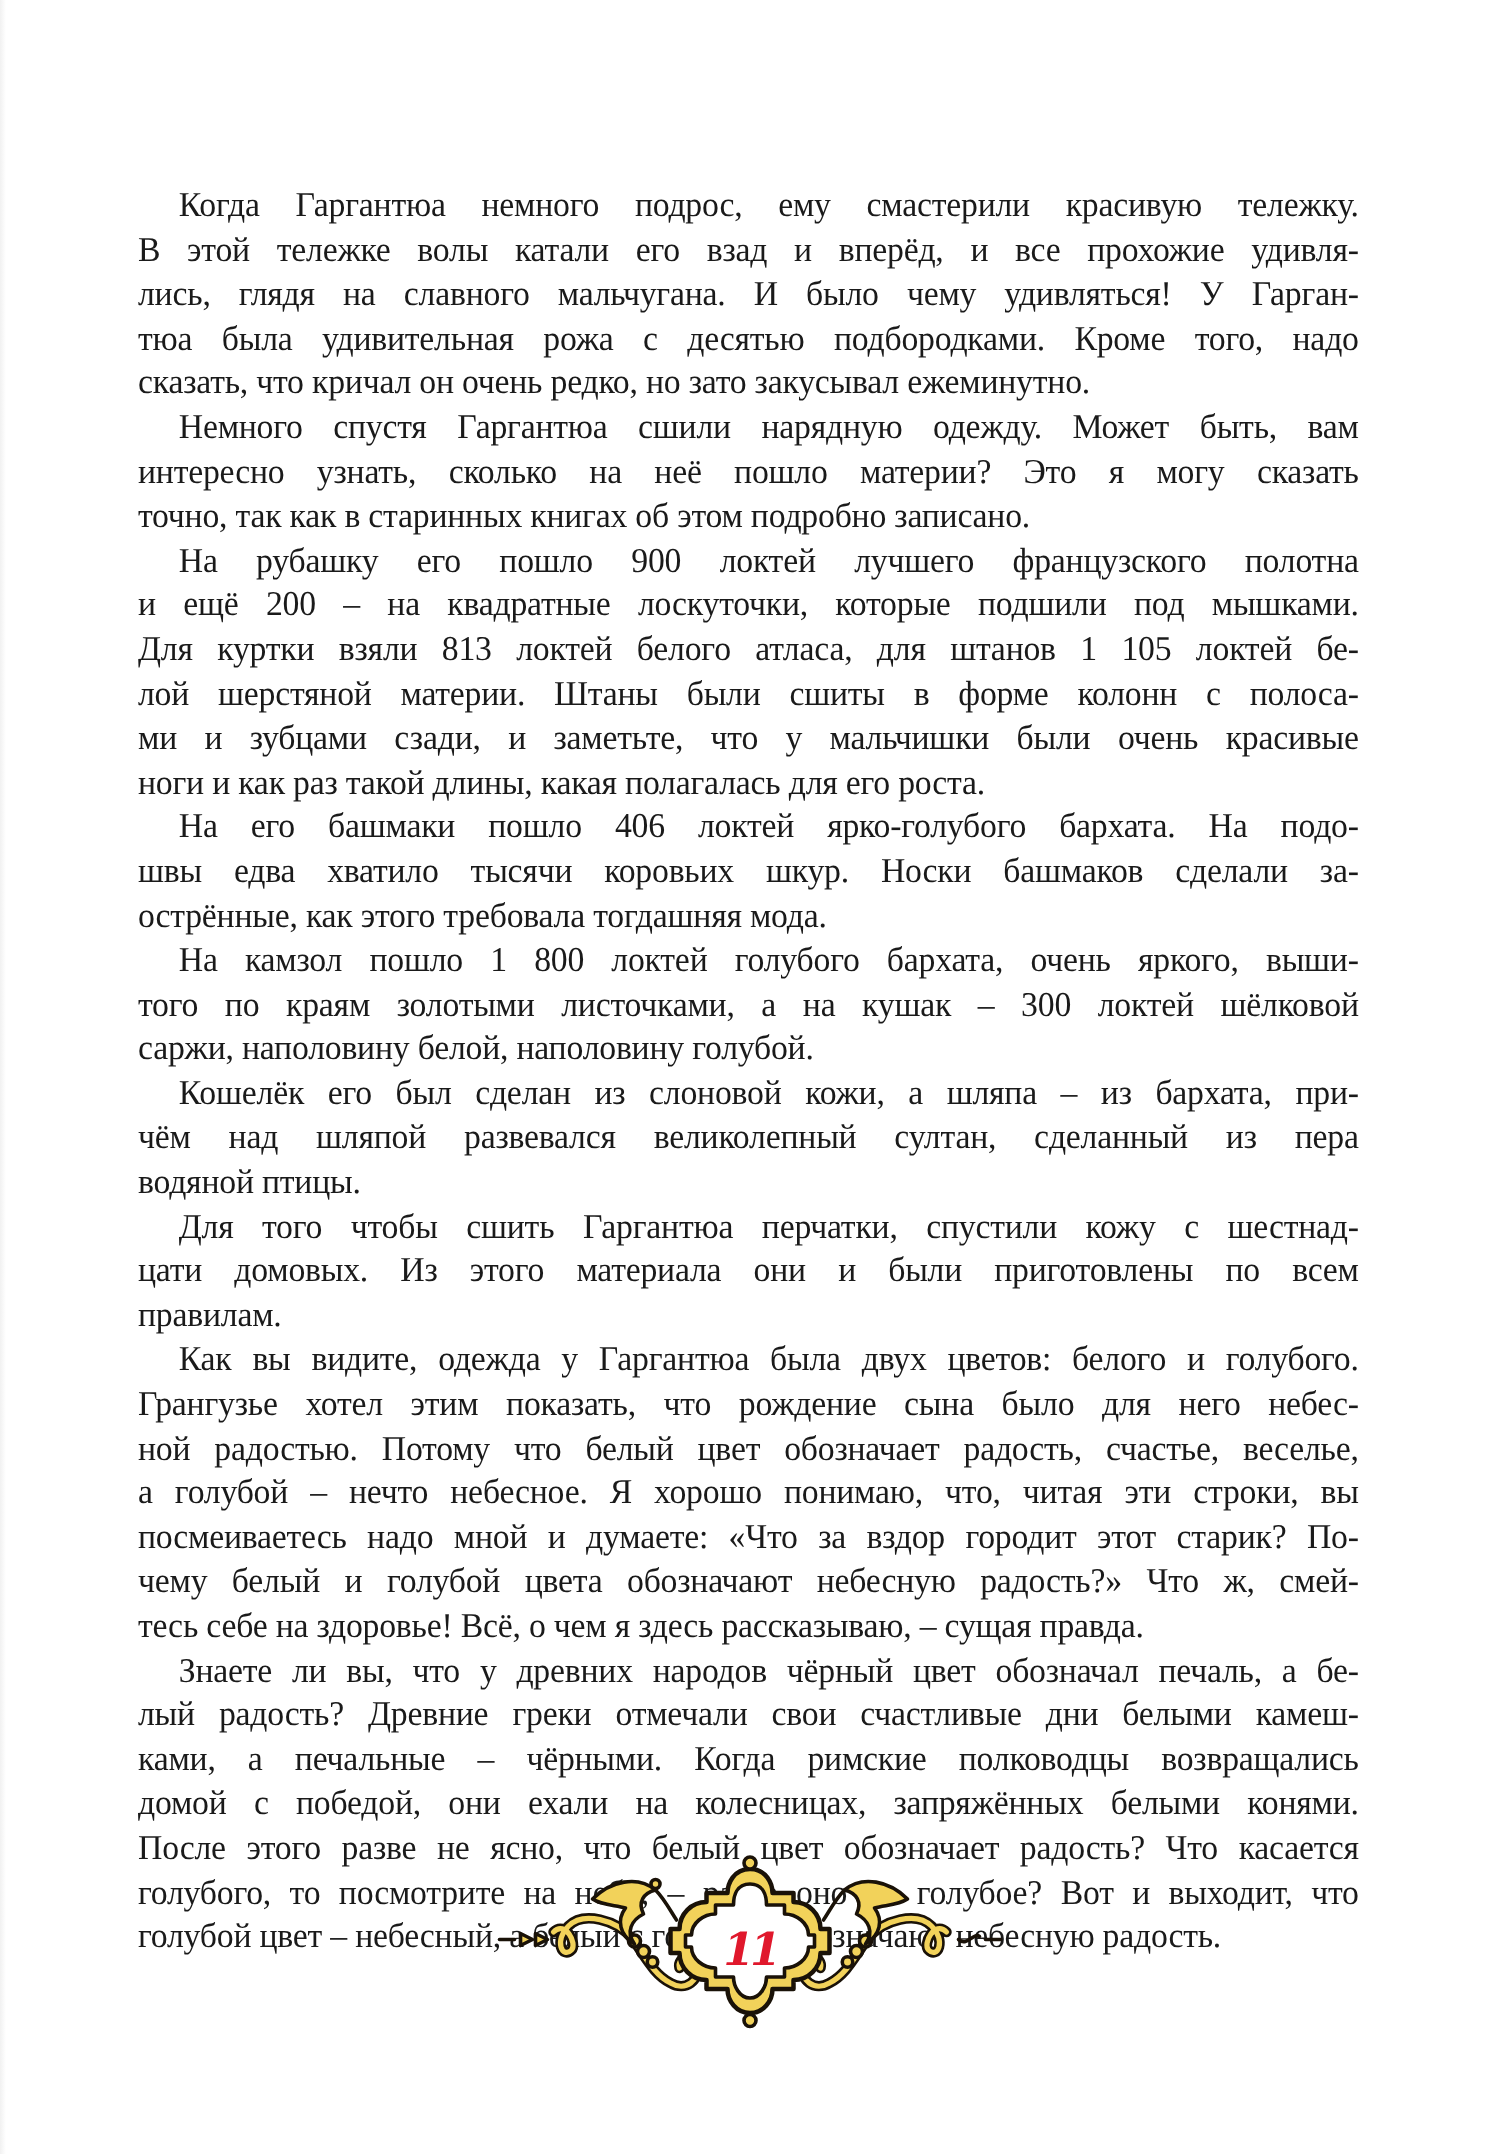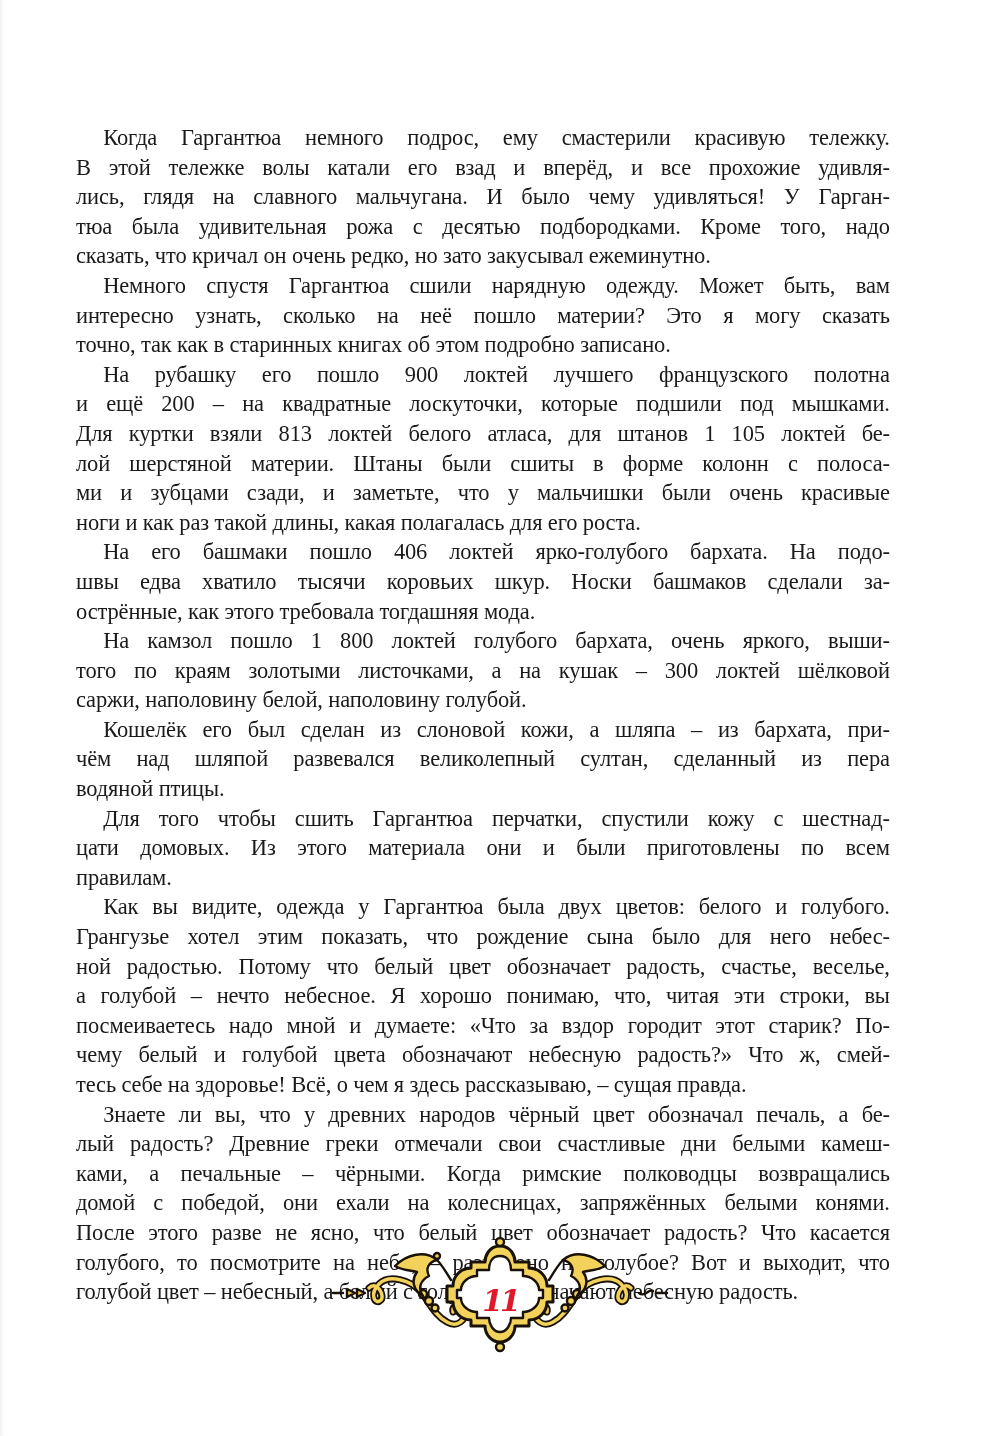--- a/index.html
+++ b/index.html
@@ -16,21 +16,21 @@
       color: #1a1a1a;
     }
     .page-edge {
       position: absolute;
       left: 0; top: 0;
       width: 4px; height: 1436px;
       background: linear-gradient(to right, #f1f1f1, #ffffff);
     }
     .text-block {
       position: absolute;
-      left: 76px;
+      left: 92px;
       top: 123px;
       width: 814px;
     }
     .para {
       margin: 0;
       font-size: 23.2px;
       line-height: 29.6px;
       text-align: justify;
       text-indent: 28px;
       letter-spacing: -0.15px;

